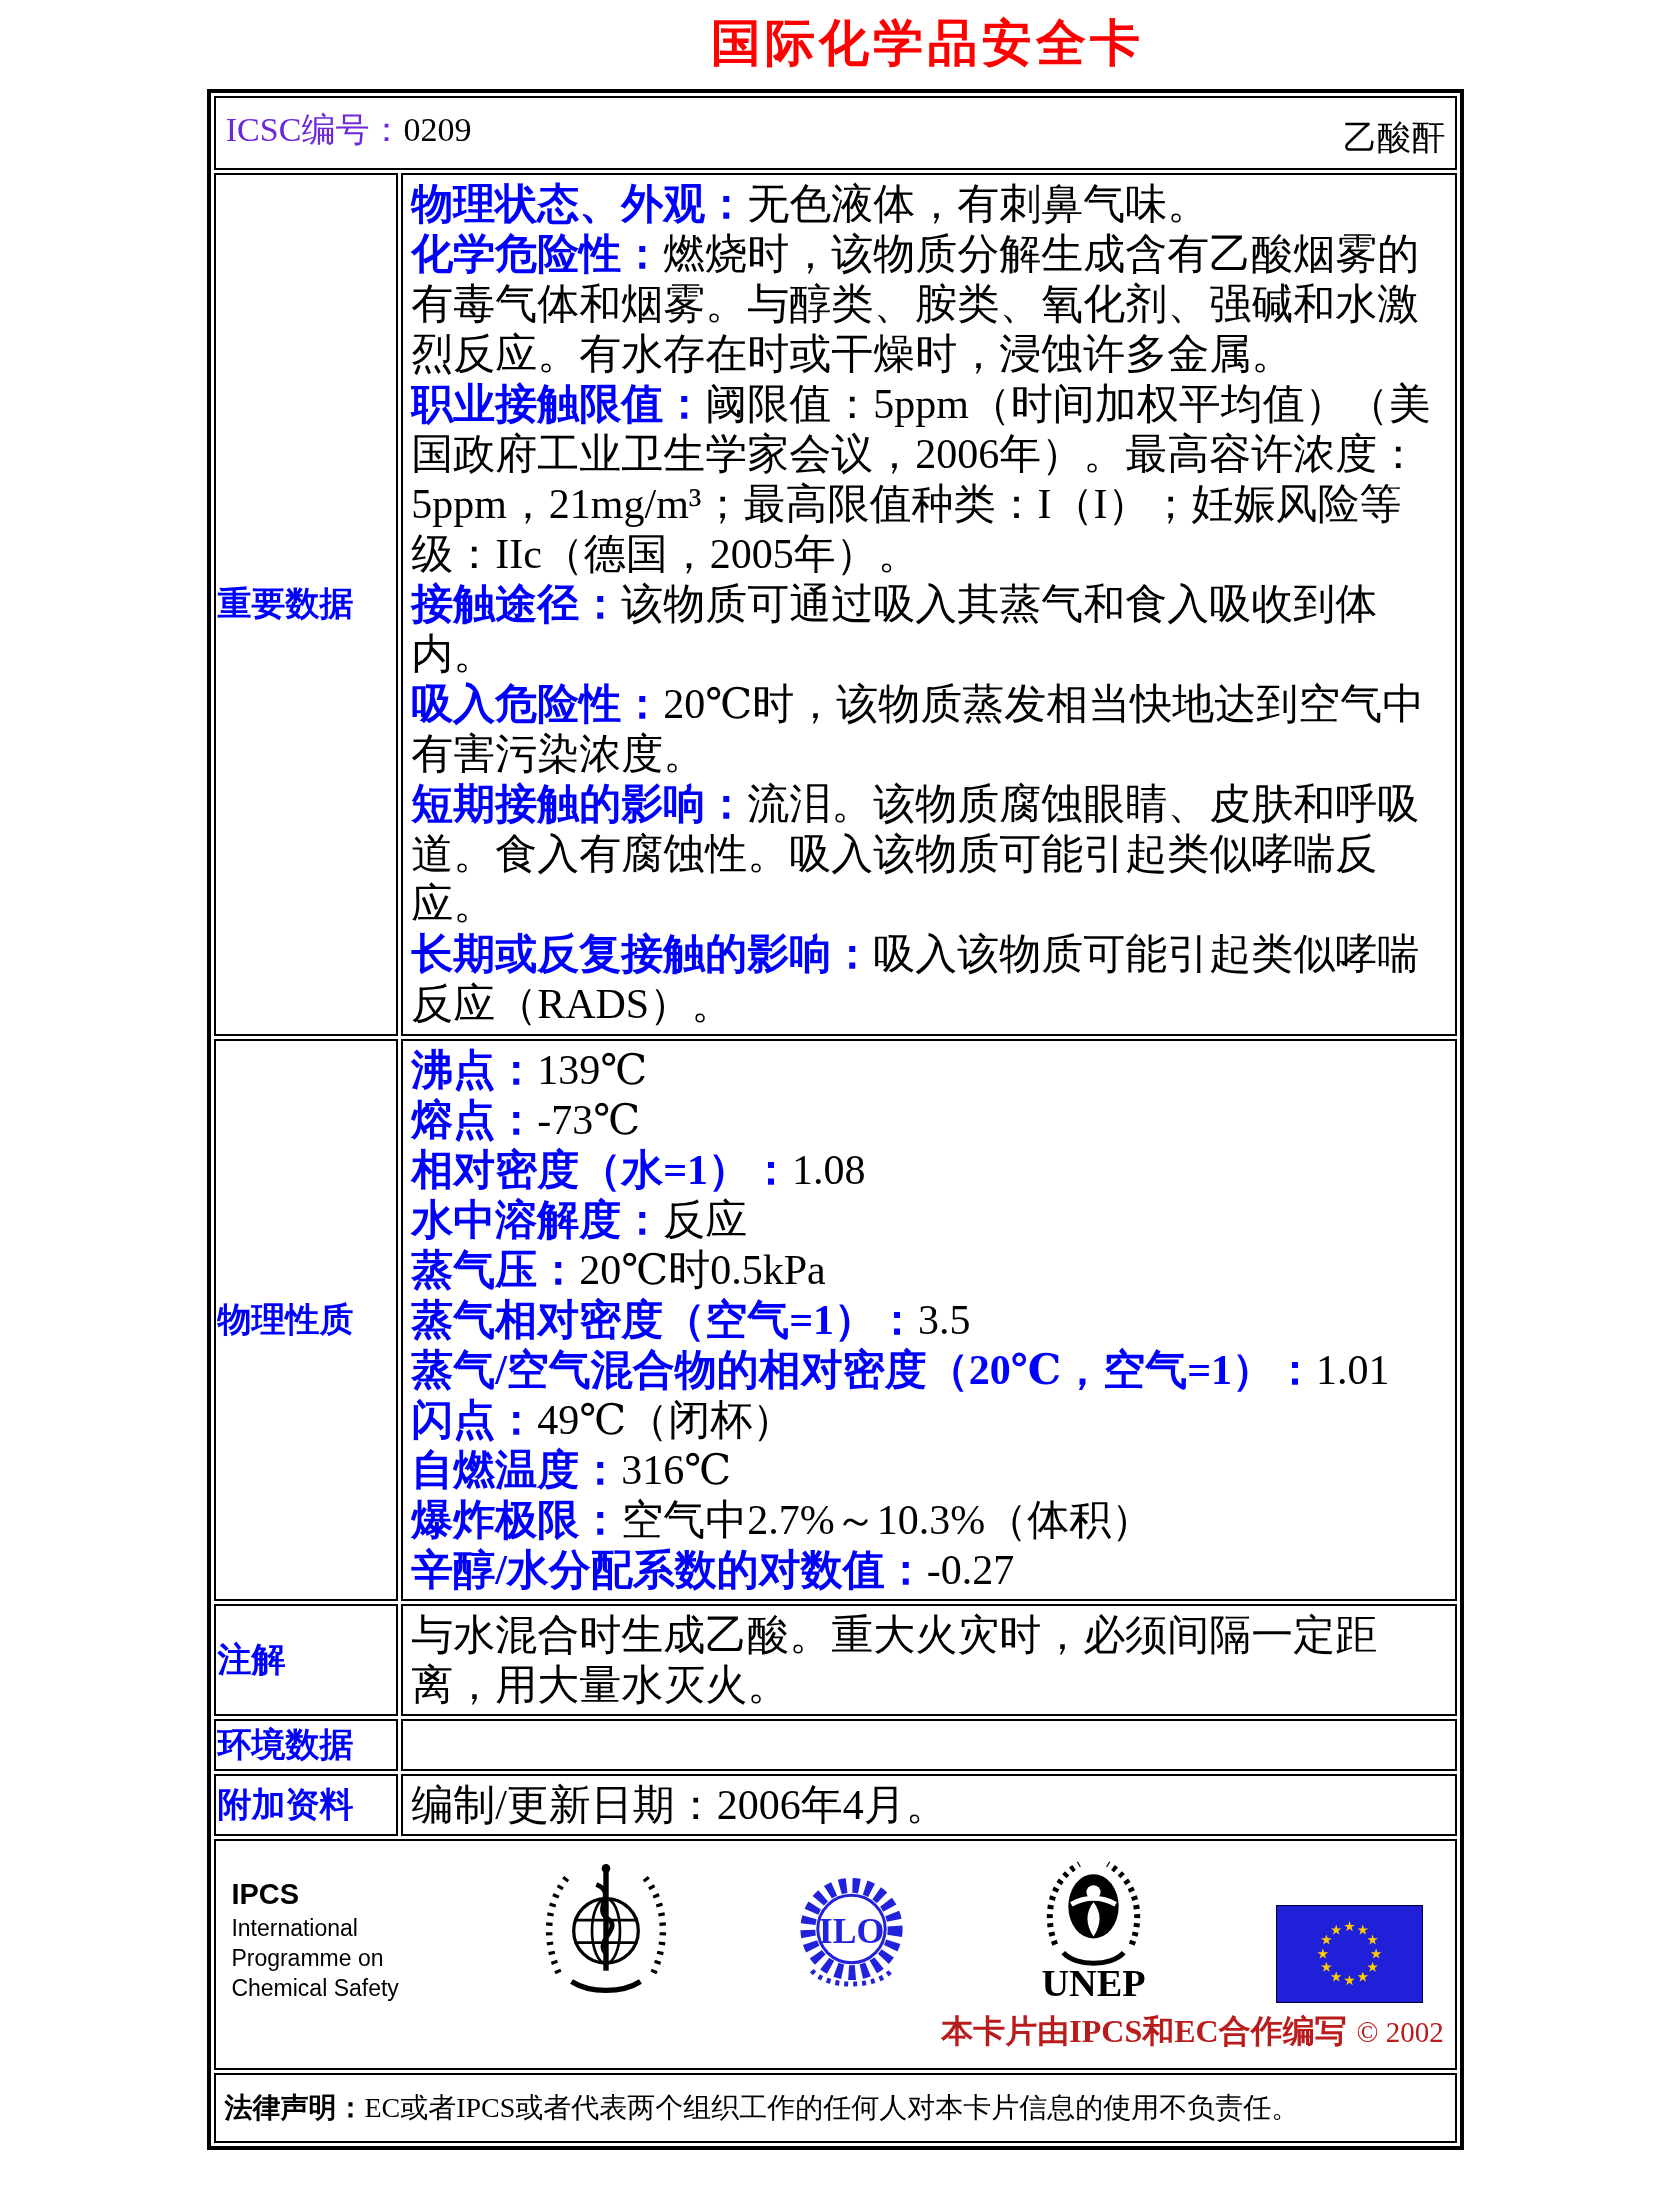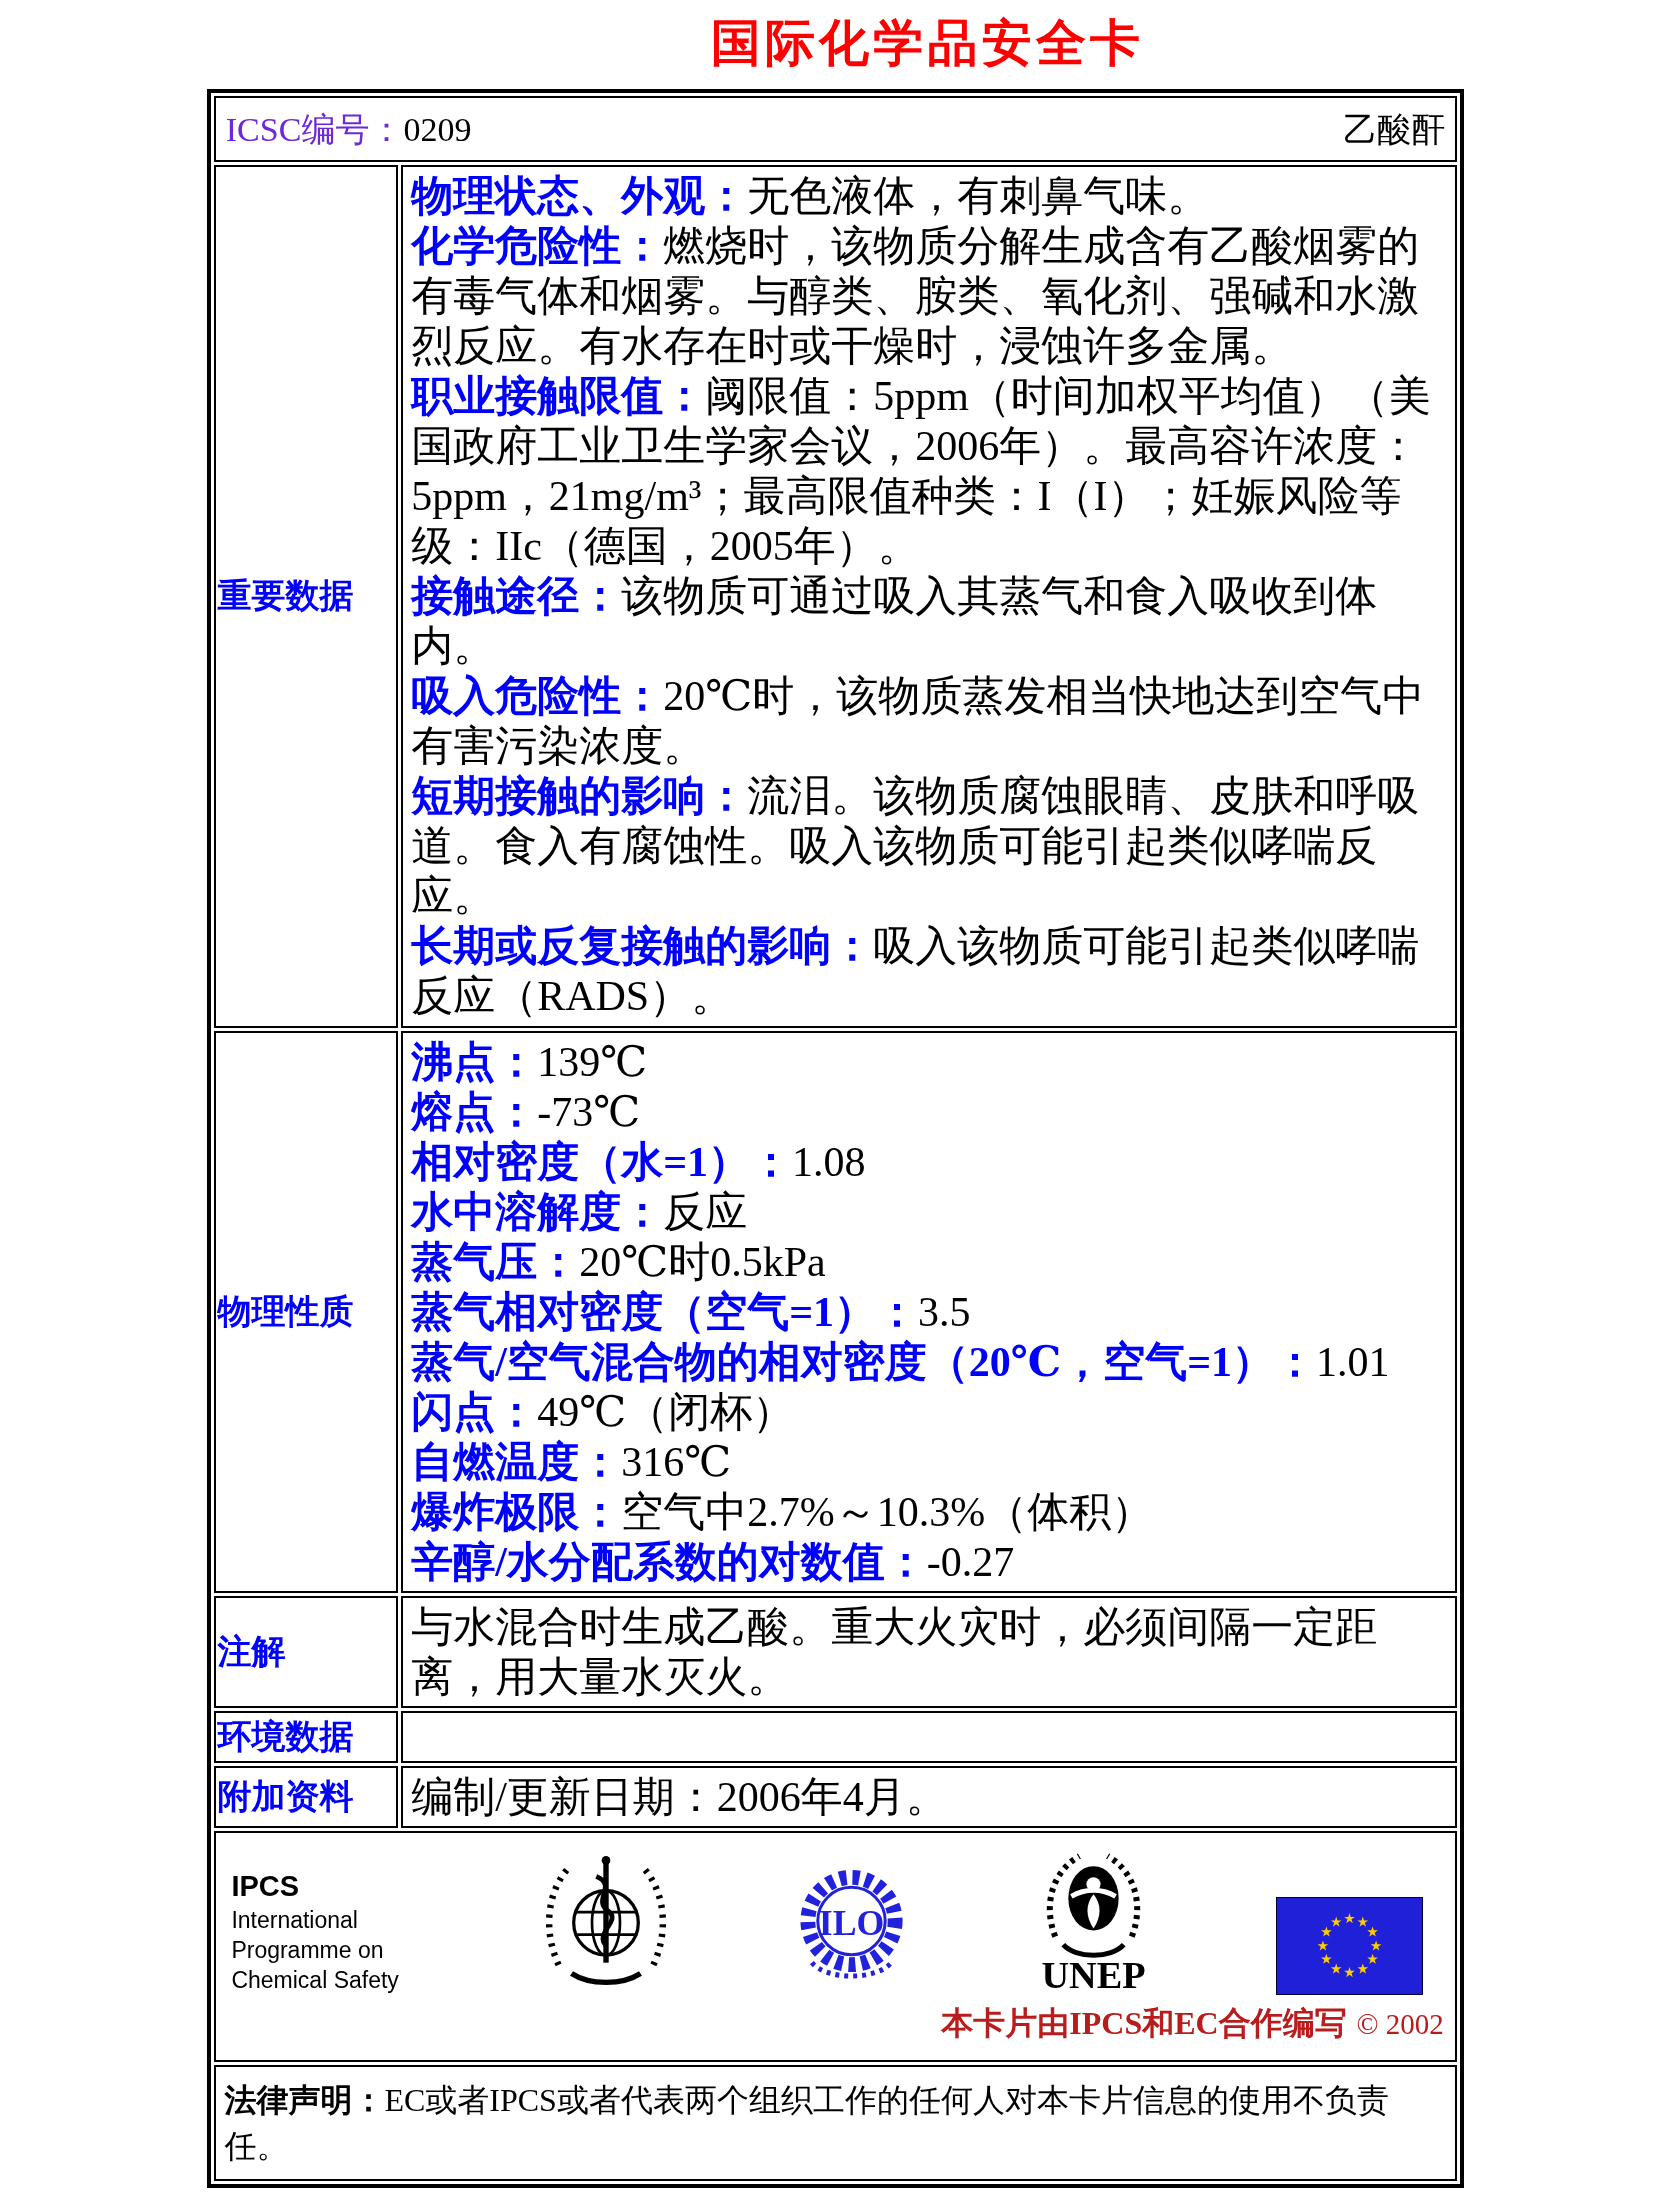--- a/index.html
+++ b/index.html
@@ -30,21 +30,21 @@
     vertical-align:middle;
     background:#fff;
   }
   td.header-cell{
     padding:8.4px 9.8px;
     font-size:34px;
     line-height:45px;
   }
   .icsc-label{color:#6d28d9;font-weight:normal;}
   .icsc-number{color:#000;font-family:"Liberation Serif",serif;}
-  .chem-name{float:right;color:#000;}
+  .chem-name{float:right;color:#000;margin-top:8px;}
   td.label-cell{
     width:177px;
     color:#0000ff;
     font-weight:bold;
     font-size:34px;
     line-height:42px;
     padding:2.8px 1.4px;
   }
   td.content-cell{
     padding:4.2px 8.4px;
@@ -72,21 +72,21 @@
   .logos-caption{
     text-align:right;
     padding:7px 0 9.8px 0;
     font-size:32px;
     color:#b91c1c;
   }
   .caption-main{font-weight:bold;}
   .caption-copy{font-weight:normal;font-size:29px;margin-left:9.8px;}
   td.footer-cell{
     padding:9.8px 8.4px;
-    font-size:32px;
+    font-size:28px;
     line-height:46px;
   }
   .footer-label{font-weight:bold;}
 </style>
 </head>
 <body>
 
 <div class="card-wrap">
 
   <div class="page-title">国际化学品安全卡</div>

